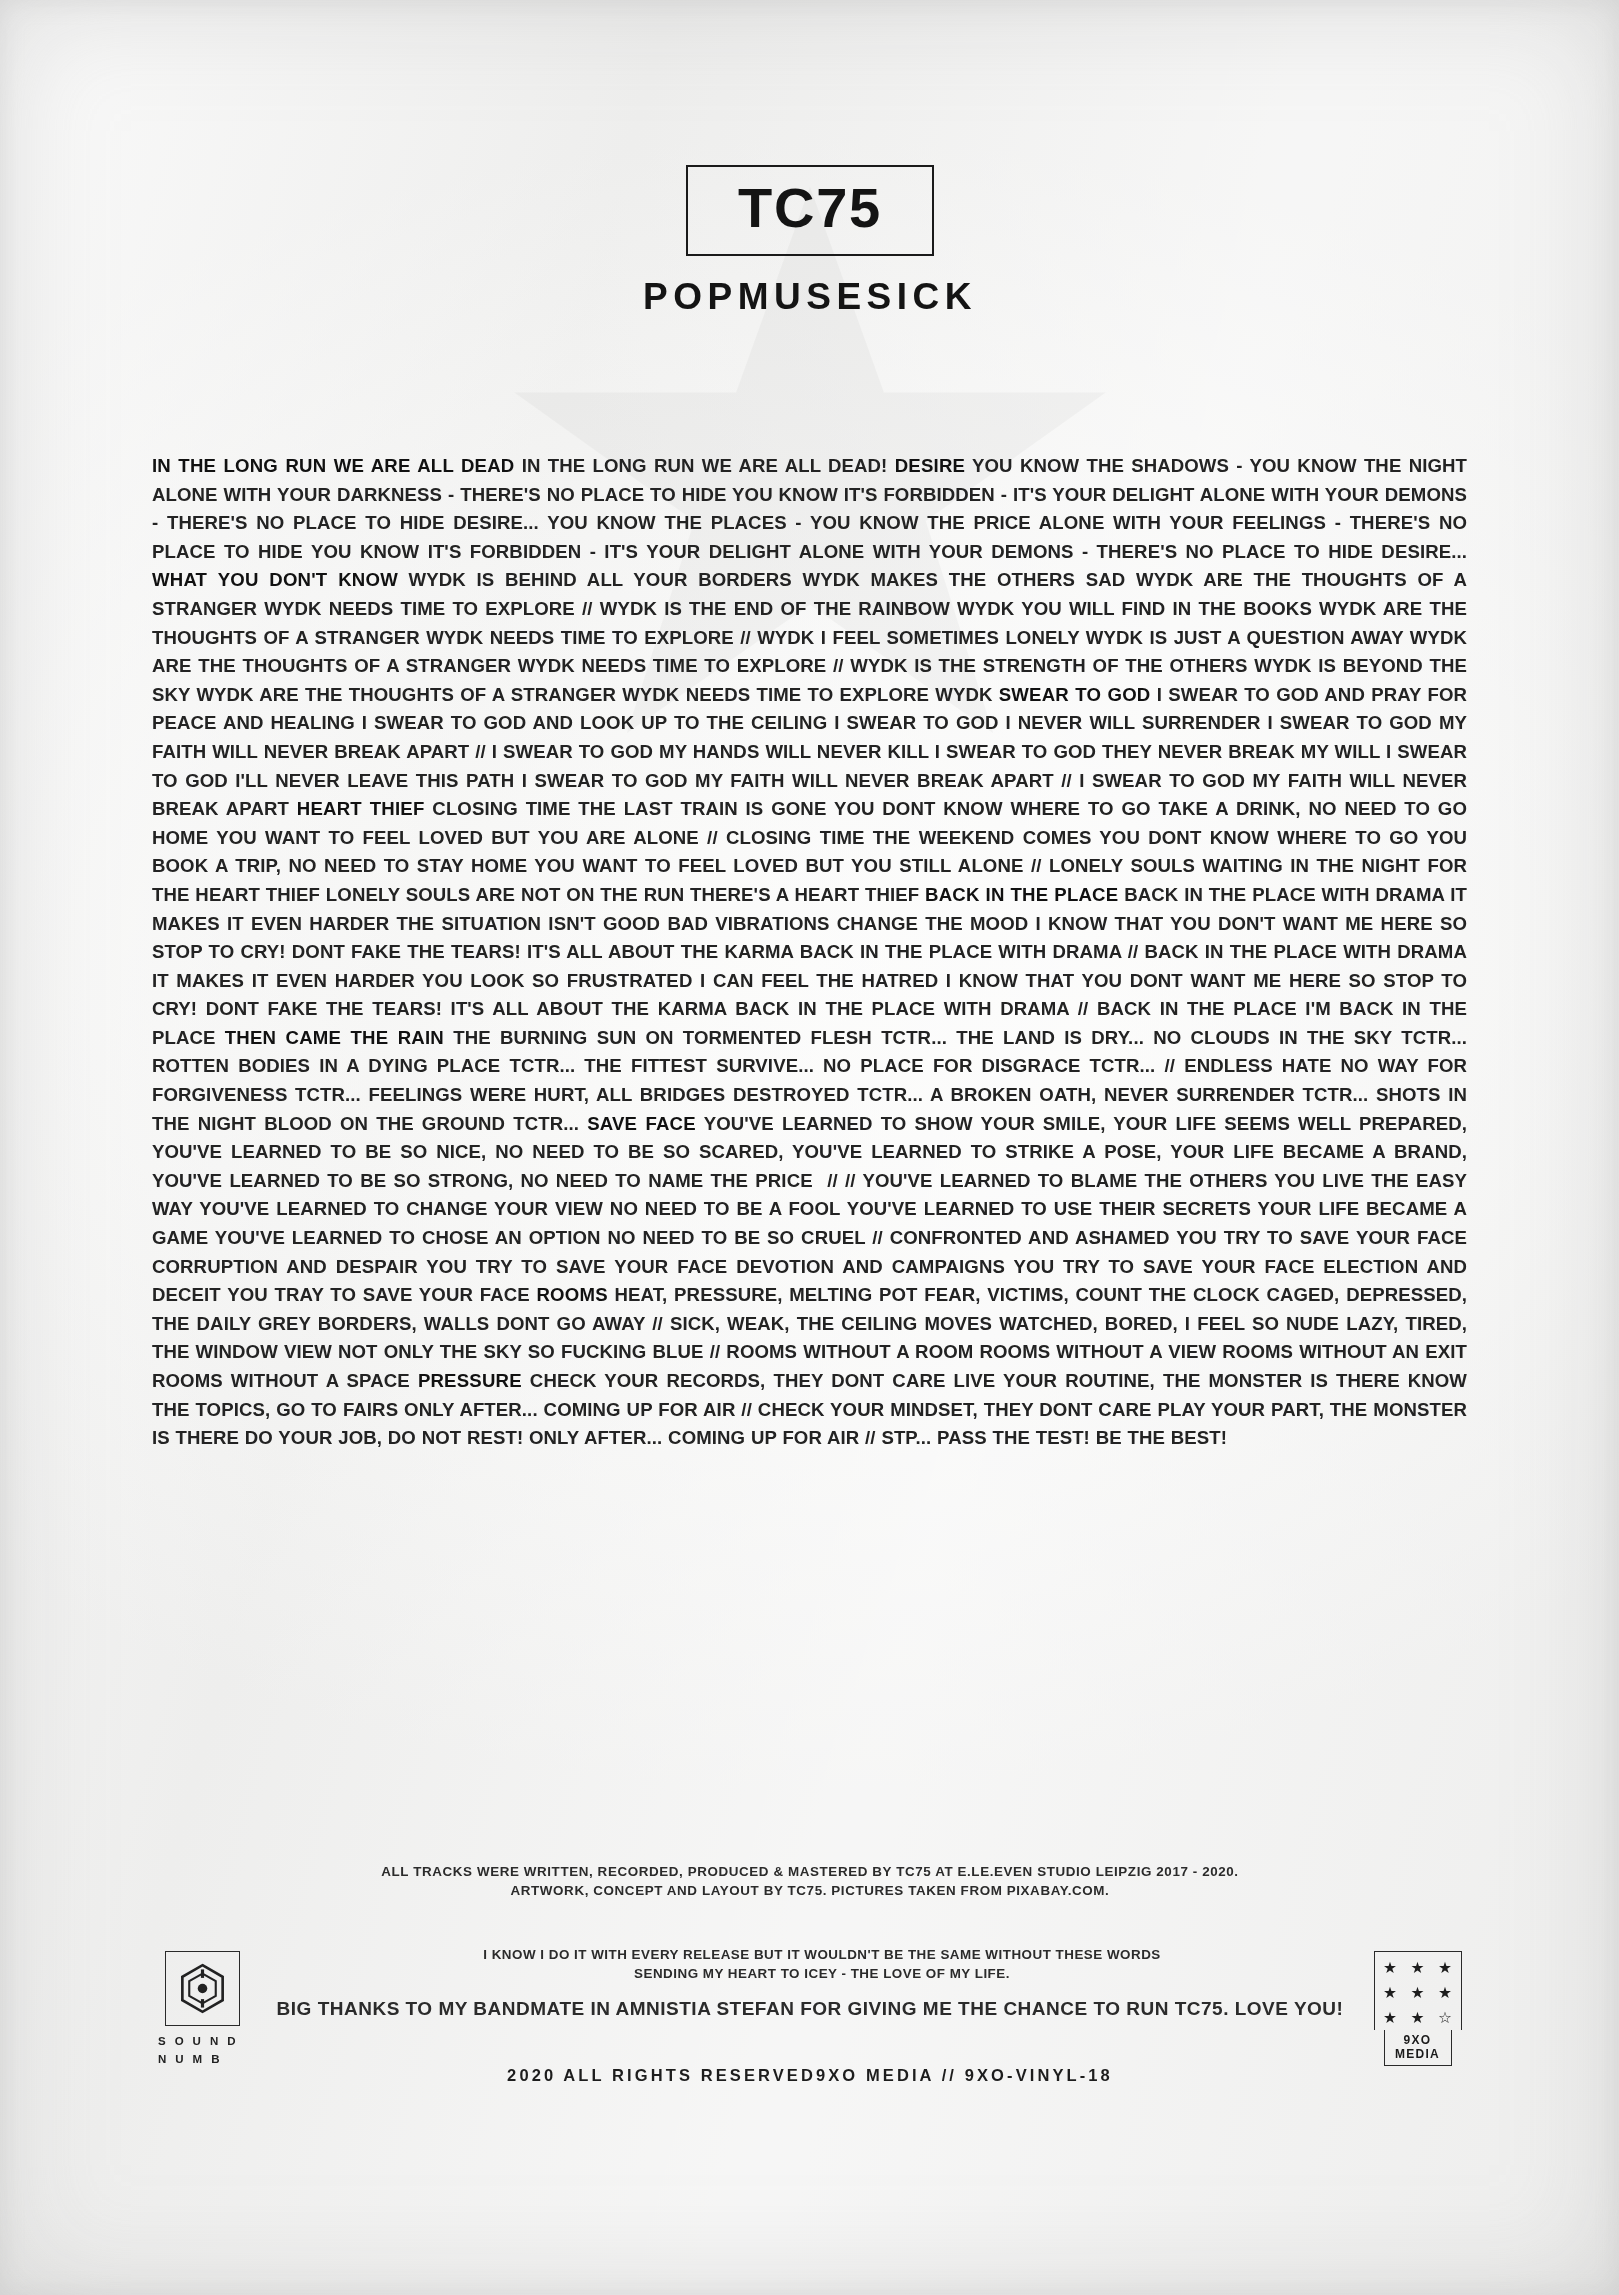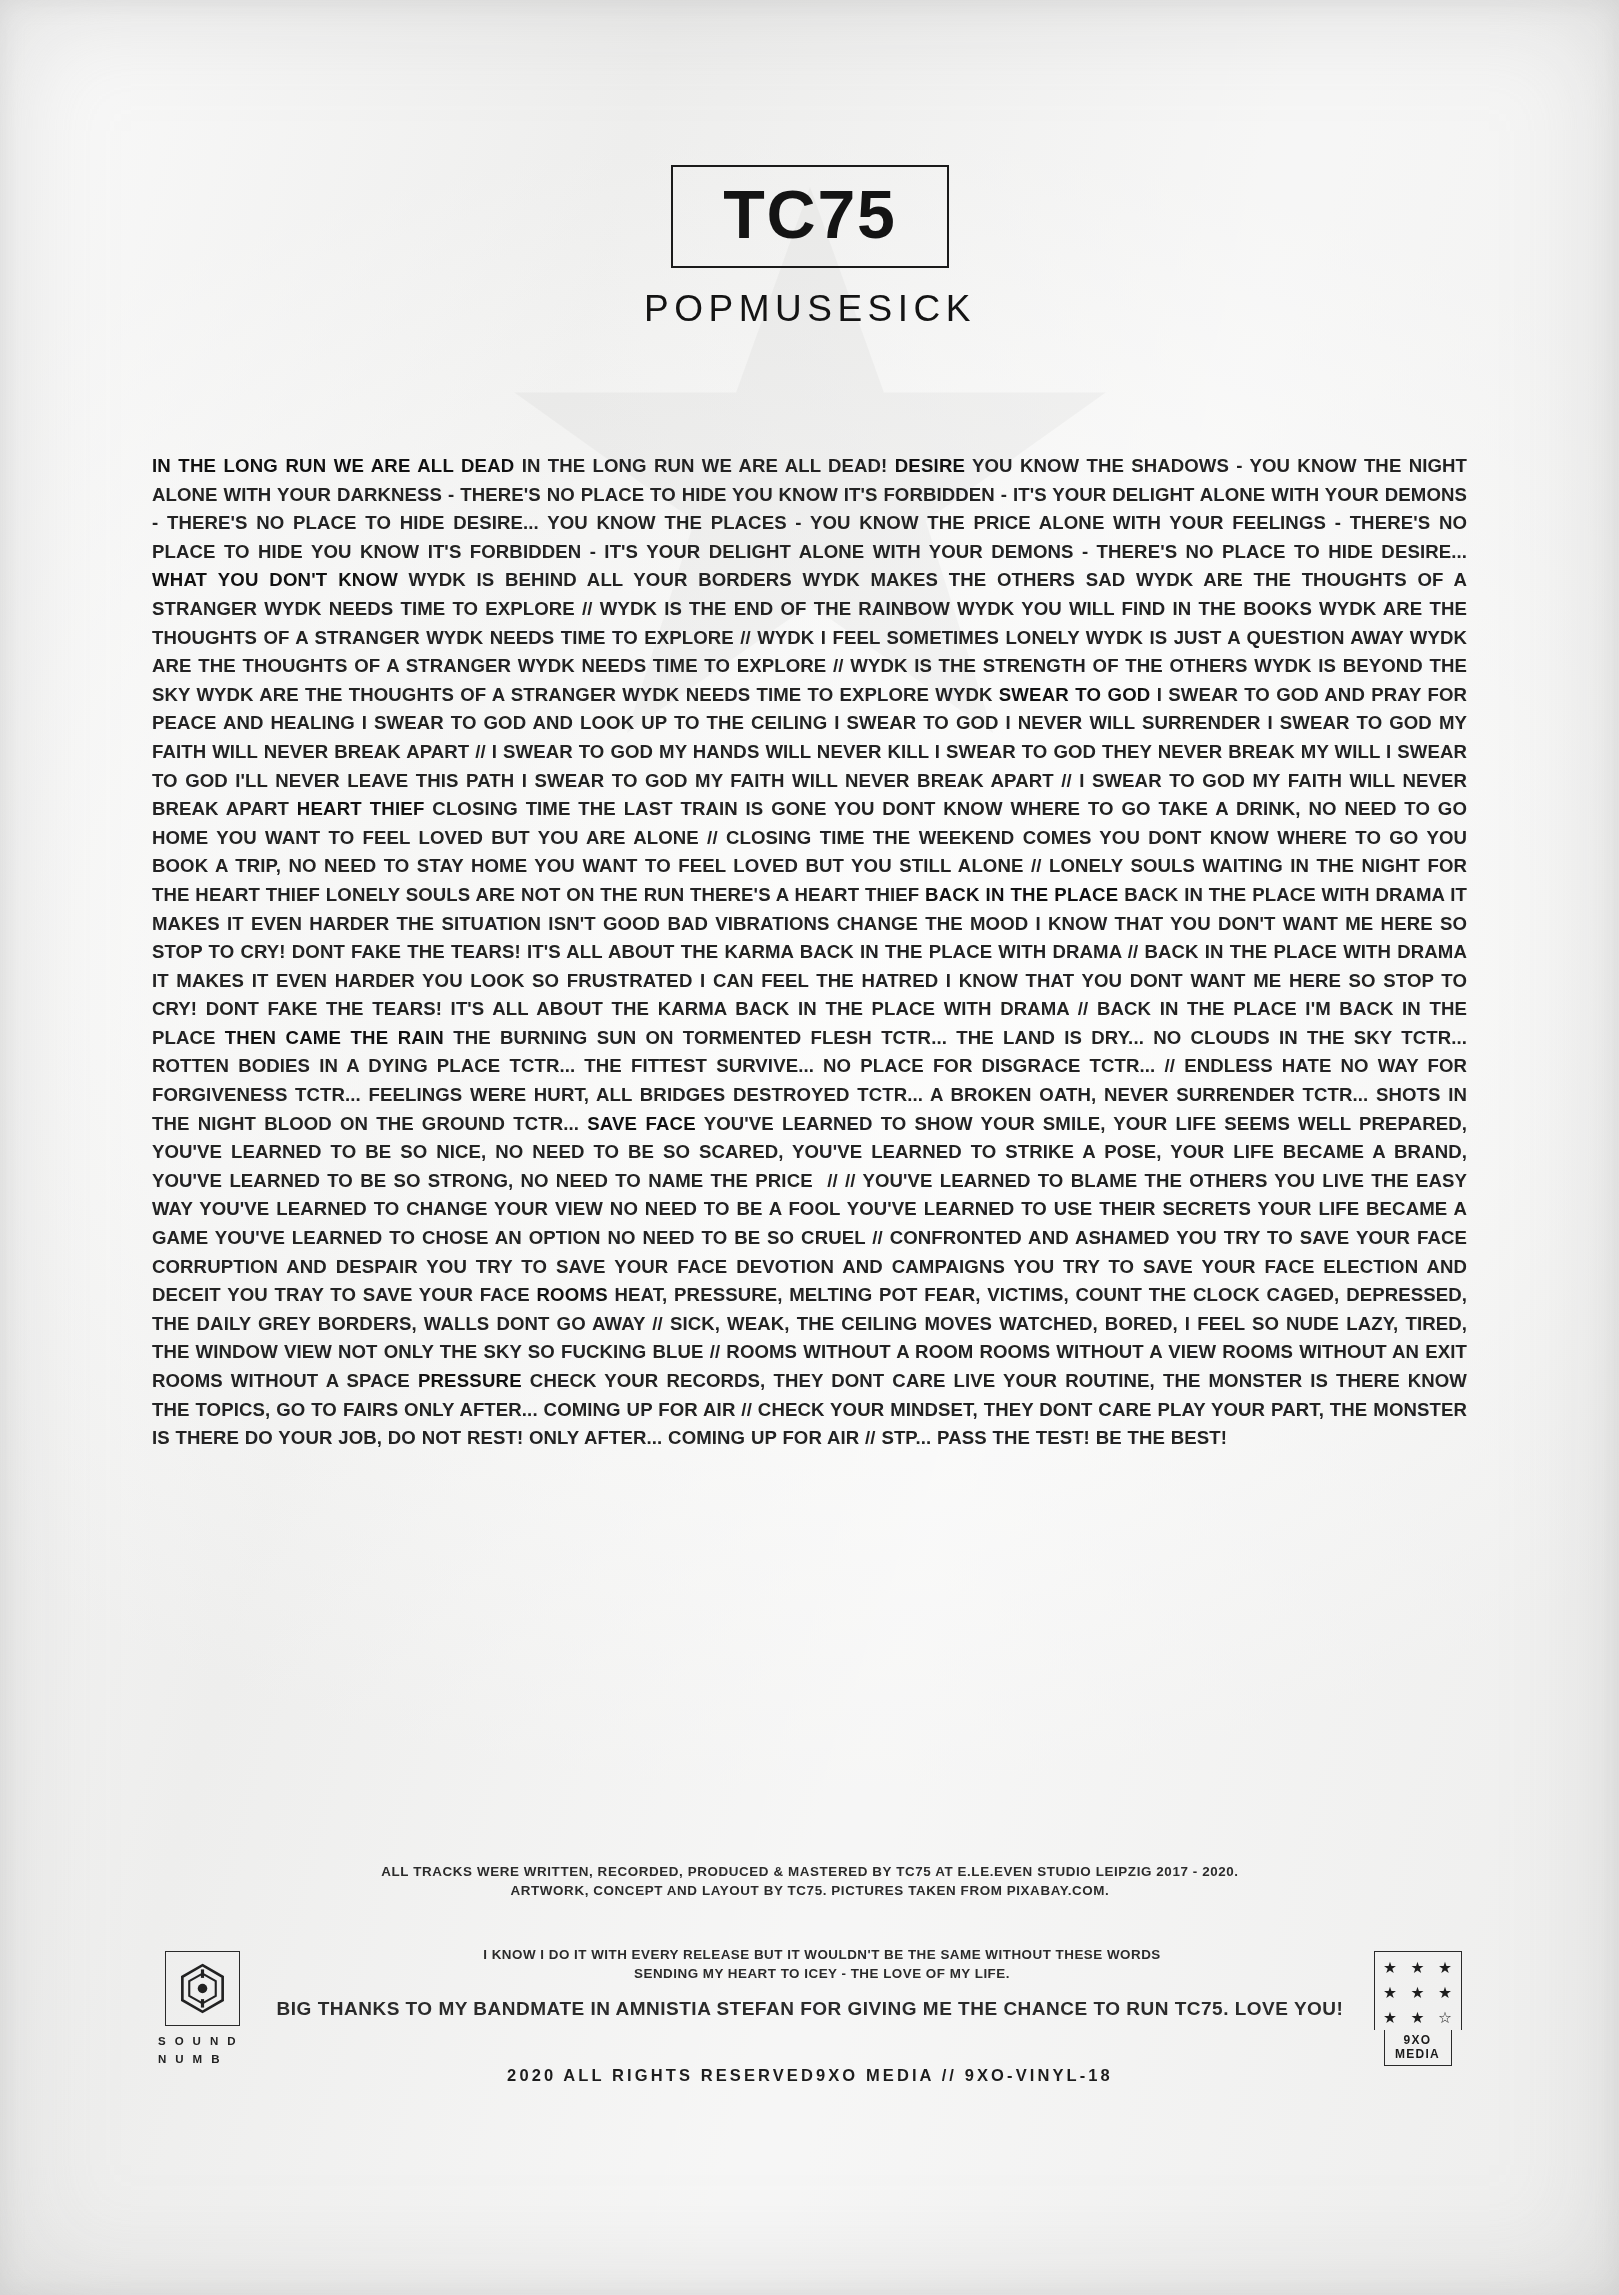--- a/index.html
+++ b/index.html
@@ -70,30 +70,30 @@
     top: 165px;
     text-align: center;
   }
   .logo-box {
     display: inline-block;
     border: 2.8px solid #1a1a1a;
     padding: 13px 50px 18.4px 50px;
     line-height: 1;
   }
   .logo-text {
-    font-size: 68px;
+    font-size: 56px;
     font-weight: 700;
     letter-spacing: 1.8px;
     color: #141414;
     font-family: "Liberation Sans", sans-serif;
   }
   .logo-sub {
     margin-top: 20px;
     font-size: 37px;
-    font-weight: 400;
+    font-weight: 700;
     letter-spacing: 5.5px;
     color: #141414;
   }
 
   
   .lyrics {
     position: absolute;
     left: 152px;
     top: 452px;
     width: 1315px;

